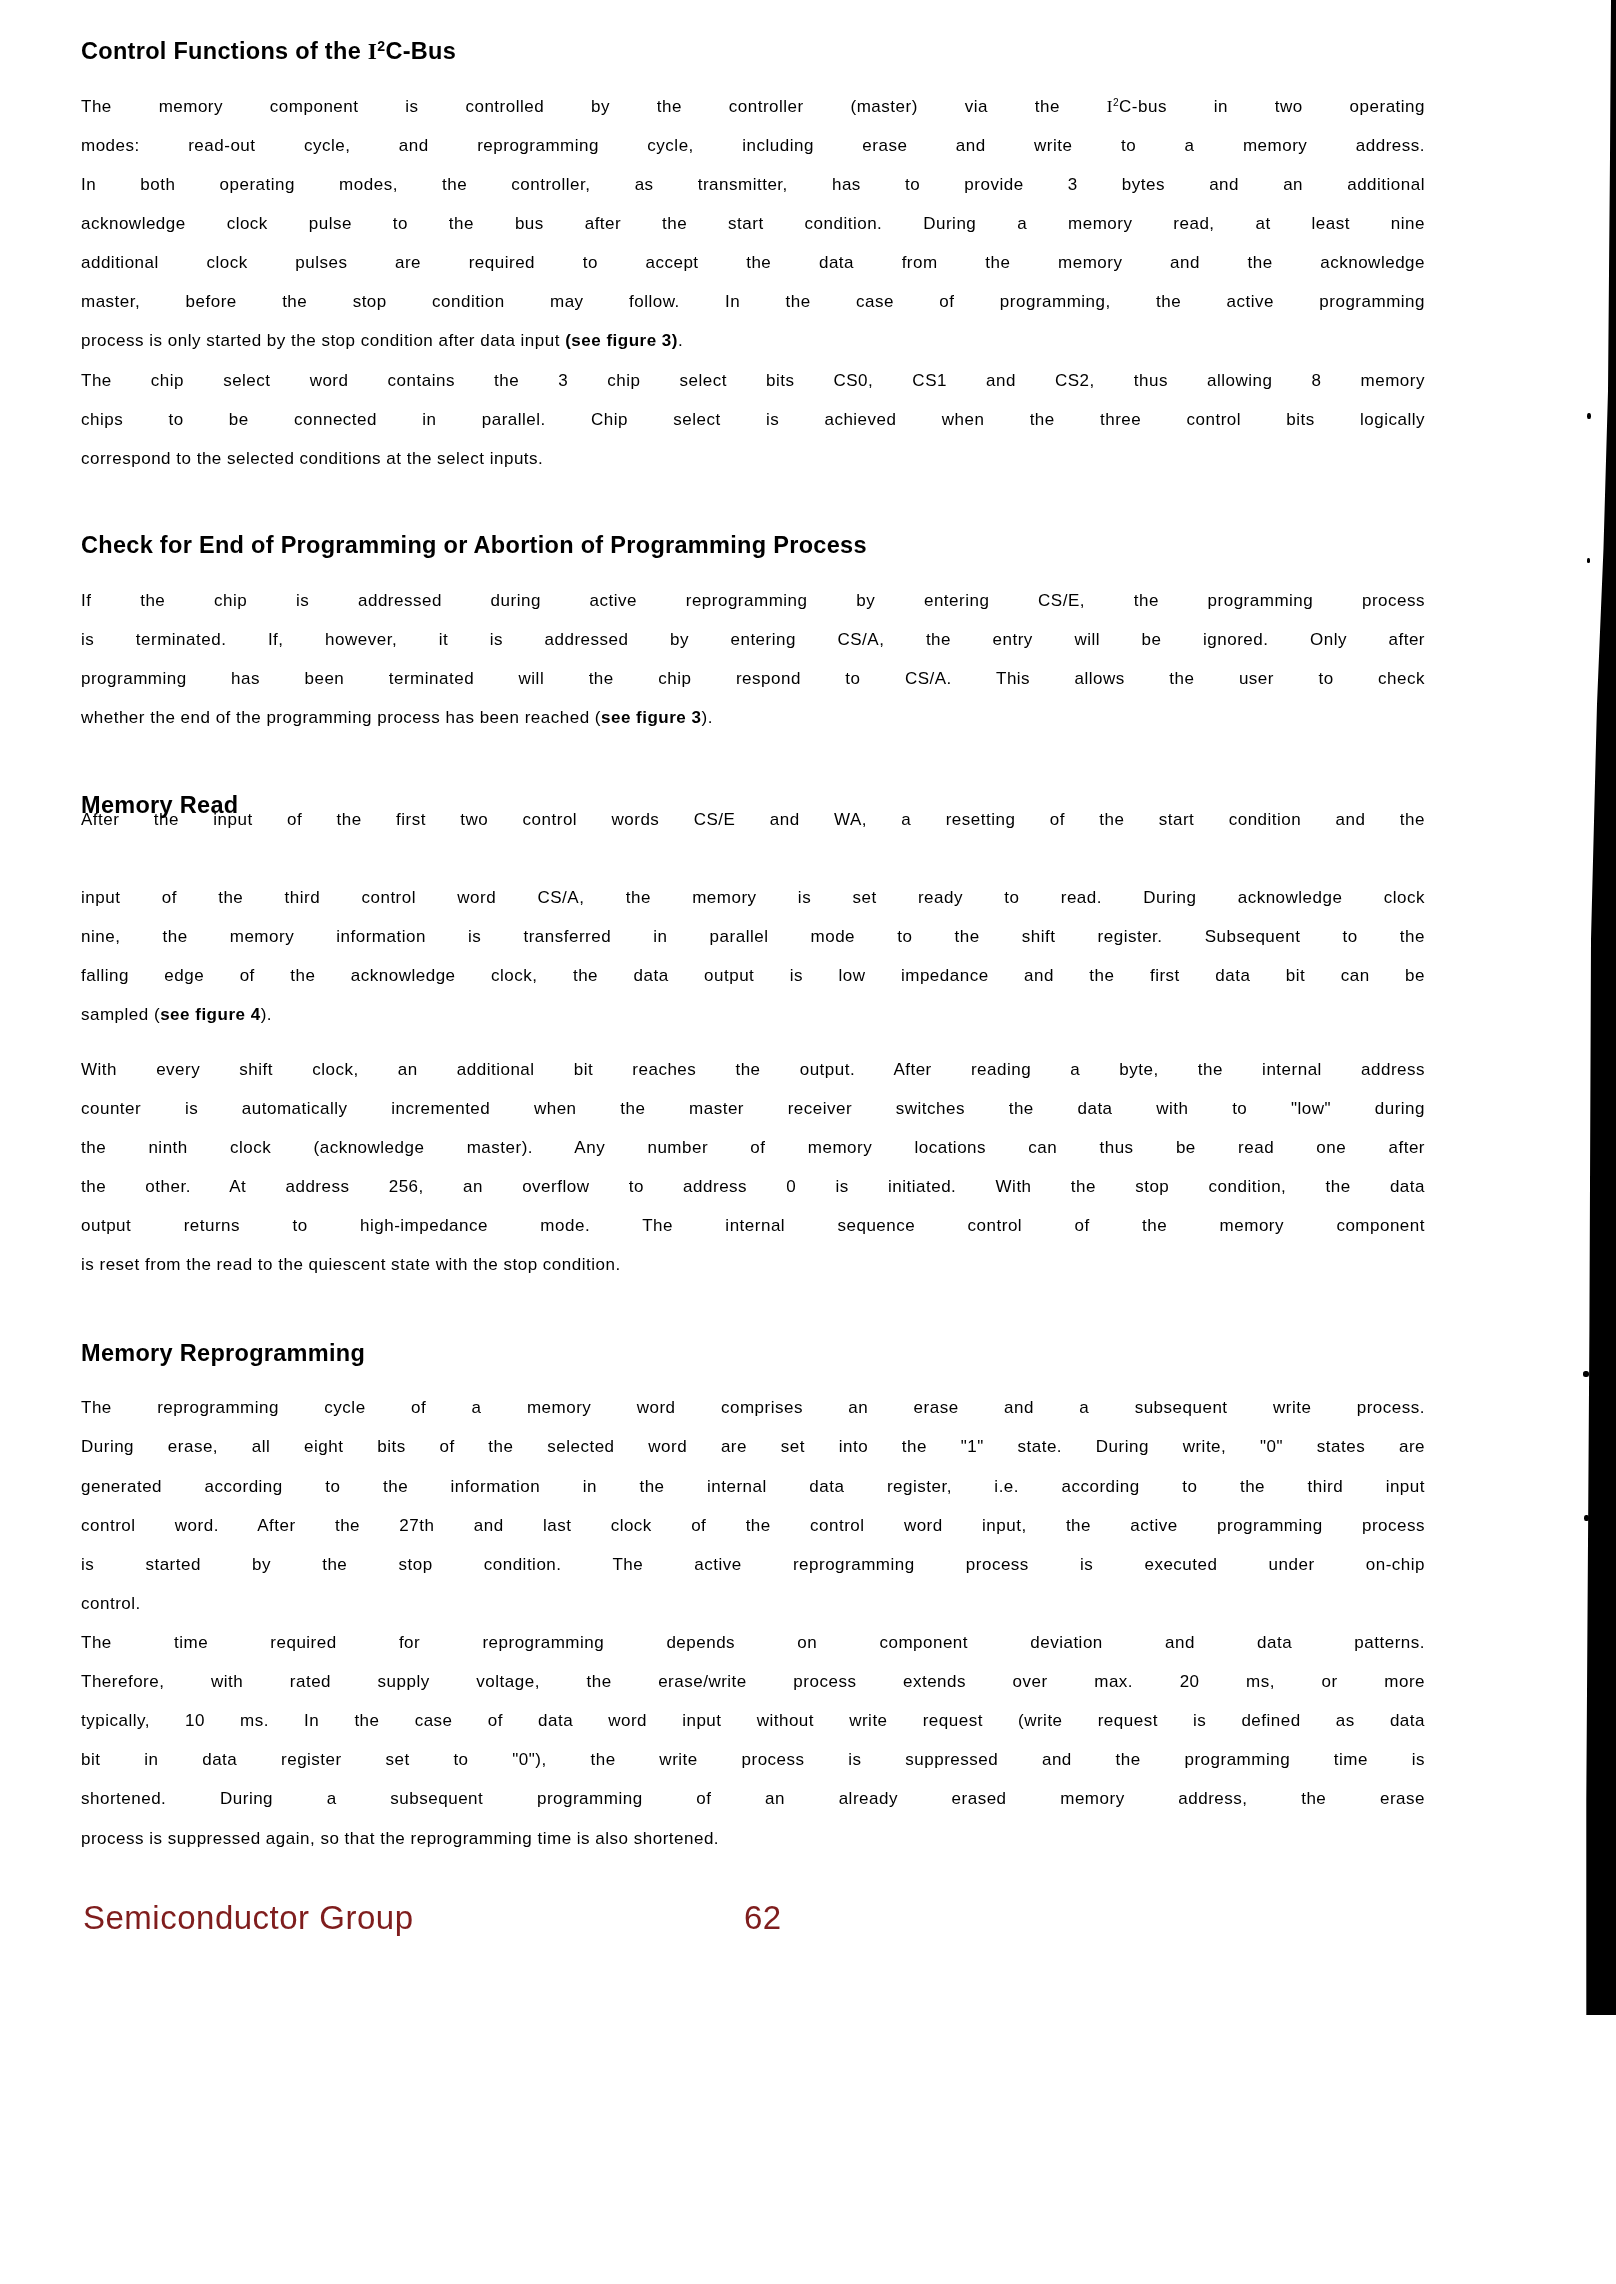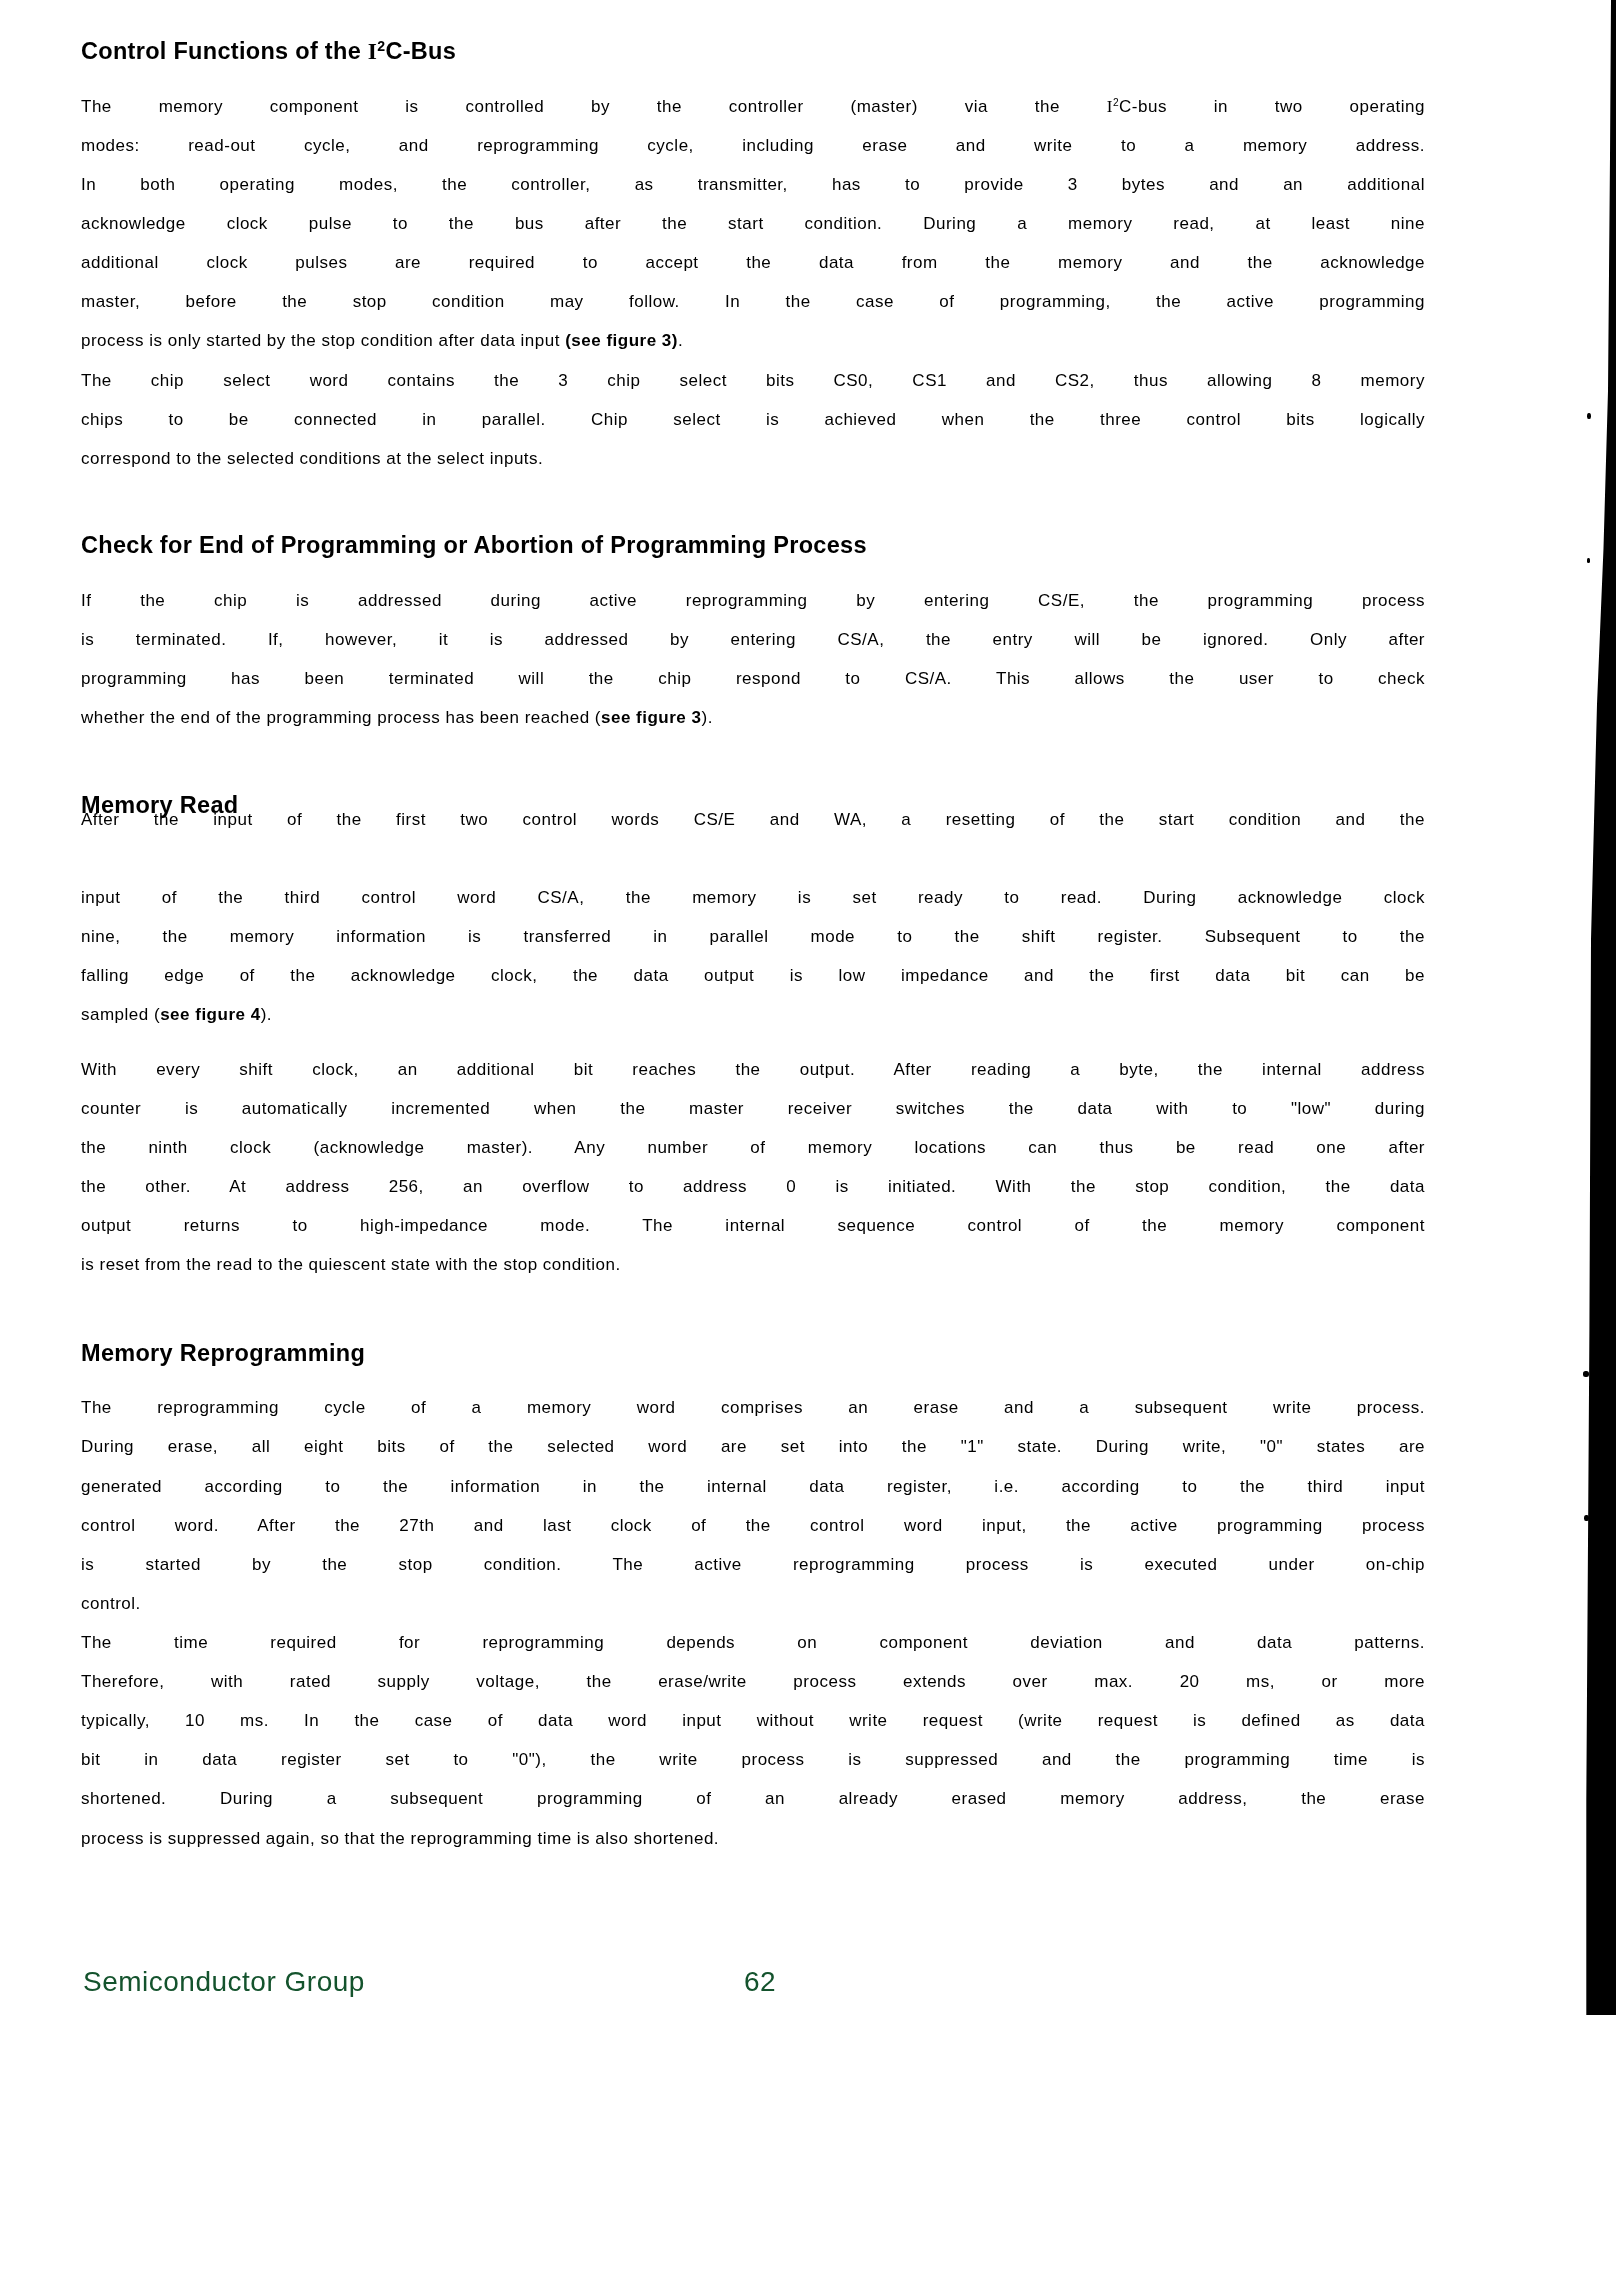--- a/index.html
+++ b/index.html
@@ -15,23 +15,23 @@
   .h {
     position: absolute; left: 81px;
     font-family: "Liberation Sans", sans-serif;
     font-weight: bold; font-size: 23.5px; line-height: 31px; color: #000;
     white-space: nowrap; letter-spacing: 0.3px;
   }
   .b { font-weight: bold; }
   .i2 { font-family: "Liberation Serif", serif; }
   .sup { font-size: 60%; vertical-align: 0.55em; line-height: 0; }
   .footer {
-    position: absolute; top: 1968px;
+    position: absolute; top: 1904px;
     font-family: "Liberation Sans", sans-serif;
-    font-size: 28px; line-height: 28px; color: #14532d; white-space: nowrap; letter-spacing: 0.5px;
+    font-size: 33px; line-height: 28px; color: #7f1d1d; white-space: nowrap; letter-spacing: 0.5px;
   }
   .scanbar {
     position: absolute; left: 1580px; top: 0; width: 36px; height: 2015px; background: #000;
     clip-path: polygon(31px 0, 36px 0, 36px 2015px, 6.3px 2015px, 6.3px 1799px, 9.4px 1330px, 11px 939px, 17px 704px, 23.5px 548px, 28px 391px, 30px 156px);
   }
   .speck { position: absolute; background: #000; border-radius: 40%; }
 </style>
 </head>
 <body>
 

